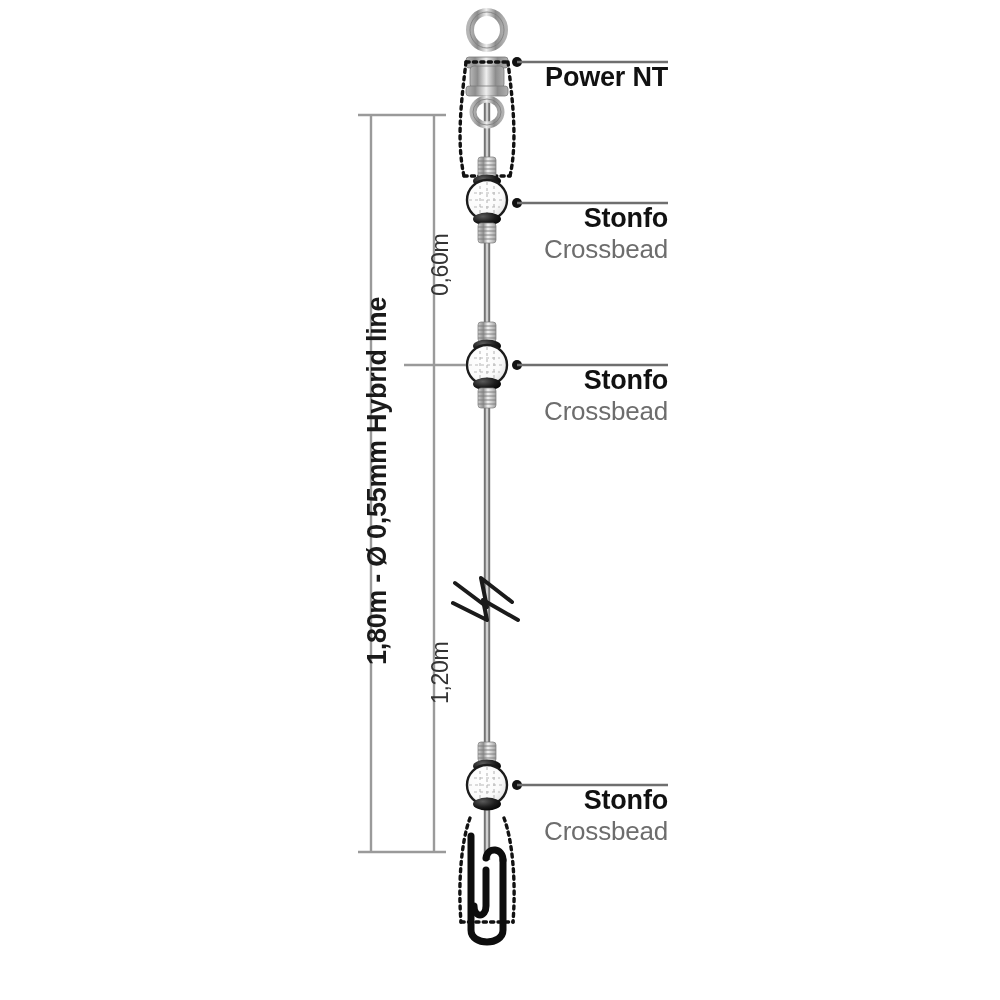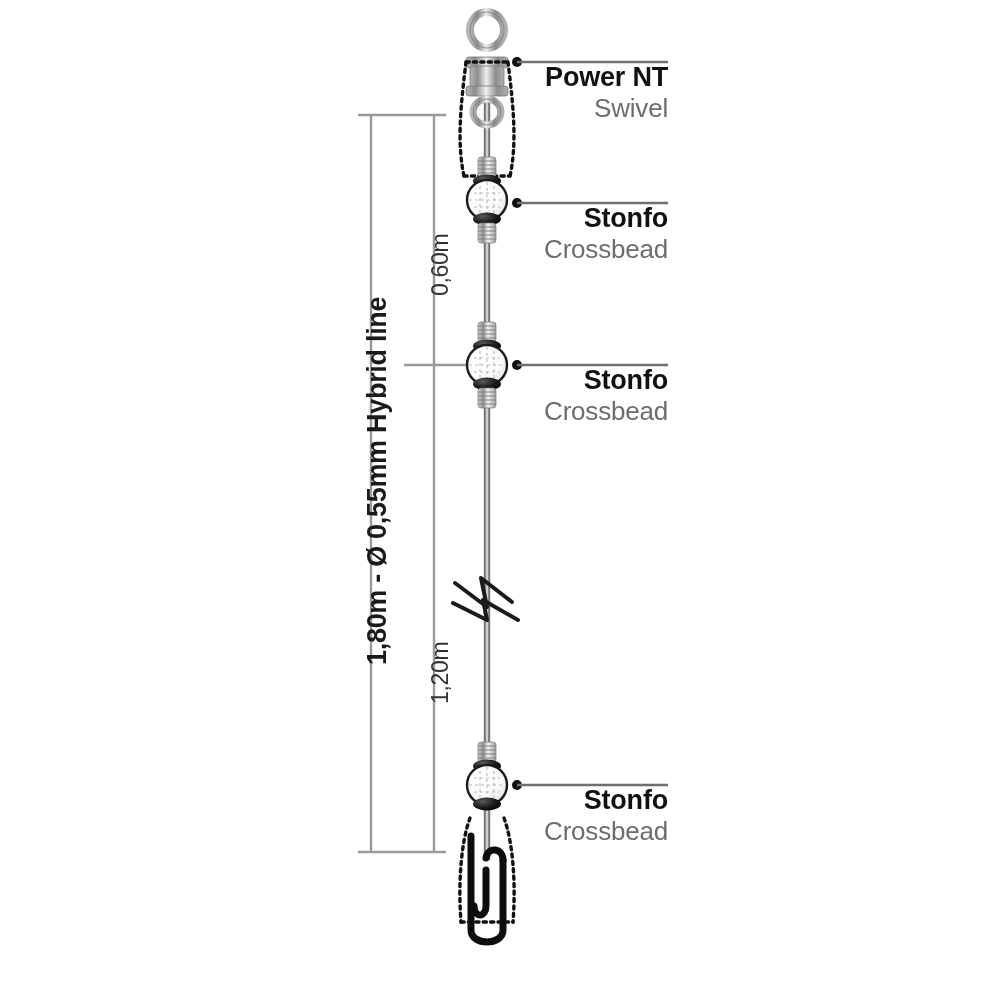--- a/index.html
+++ b/index.html
@@ -270,21 +270,20 @@
       </g>
       <g>
         <circle cx="517" cy="785" r="5" fill="#111111"></circle>
         <line x1="517" y1="785" x2="668" y2="785" stroke="#6f6f6f" stroke-width="2.6"></line>
       </g>
     </g>
   </svg>
 
   <div class="callout" style="left:368px; top:64px; width:300px;">
     <span class="title">Power NT</span>
-    <span class="subtitle">Swivel</span>
   </div>
 
   <div class="callout" style="left:368px; top:205px; width:300px;">
     <span class="title">Stonfo</span>
     <span class="subtitle">Crossbead</span>
   </div>
 
   <div class="callout" style="left:368px; top:367px; width:300px;">
     <span class="title">Stonfo</span>
     <span class="subtitle">Crossbead</span>

